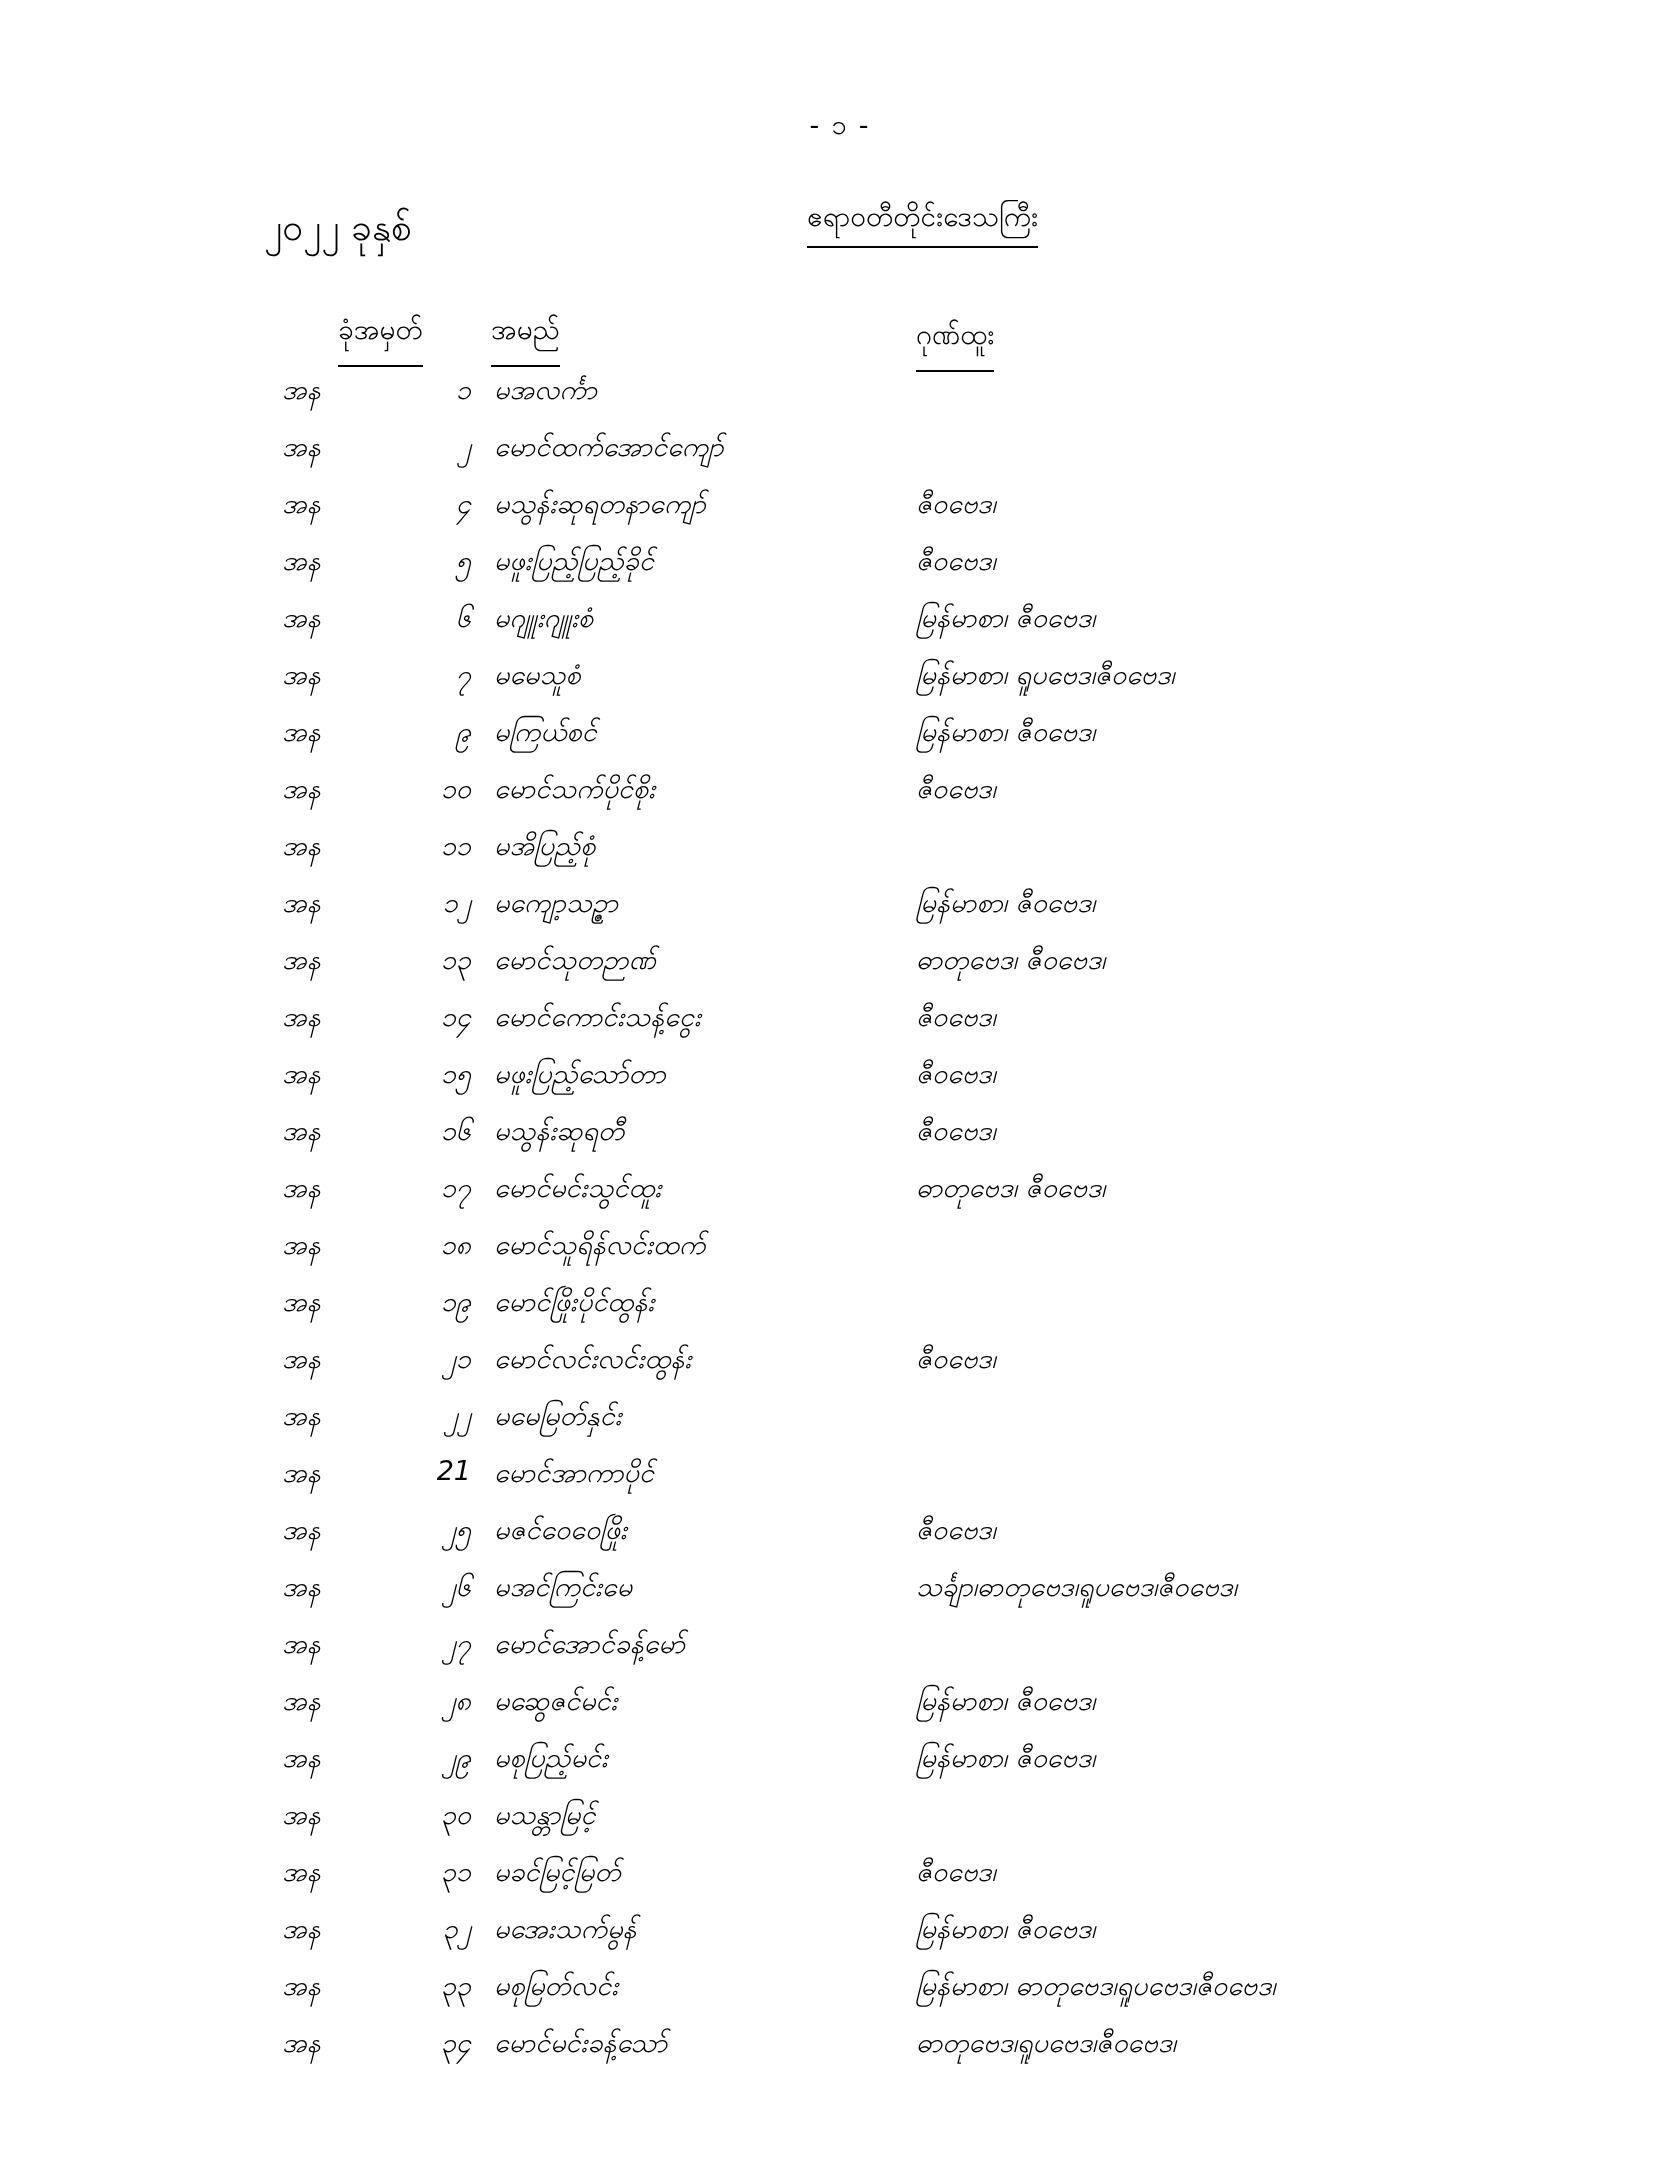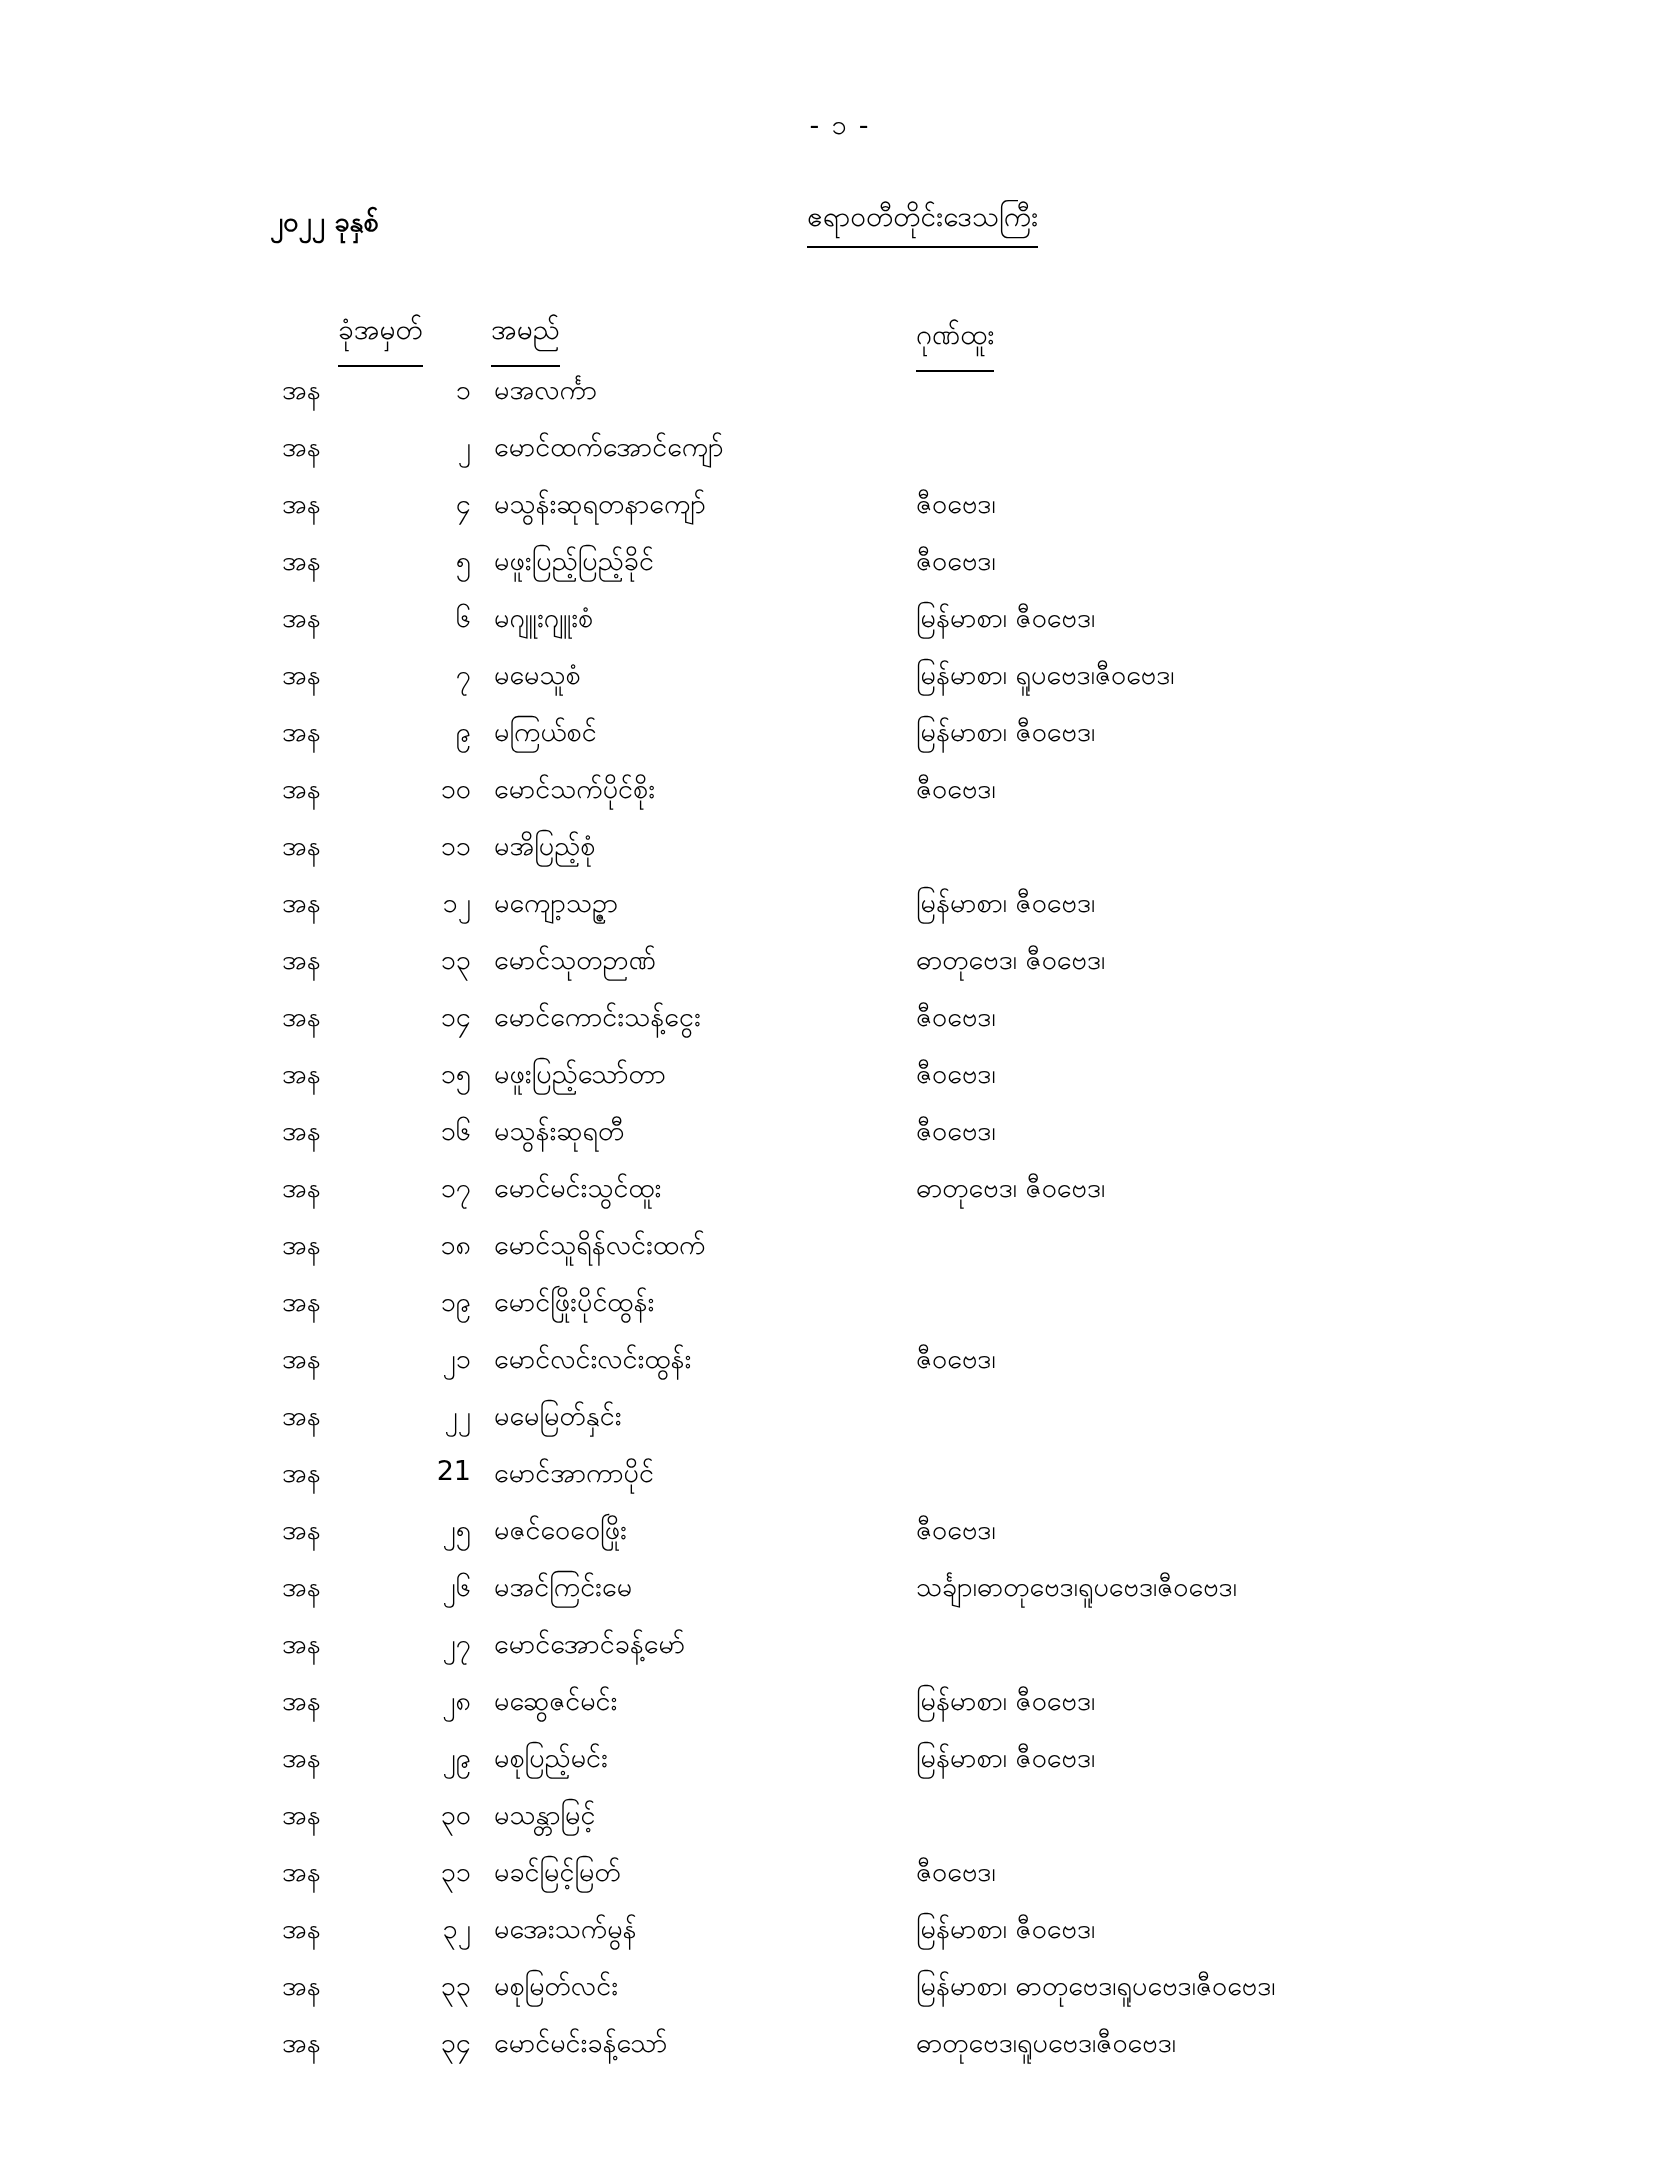--- a/index.html
+++ b/index.html
@@ -21,24 +21,23 @@
     top: 107px;
     left: 0;
     width: 1680px;
     text-align: center;
     font-size: 27px;
     letter-spacing: 1.8px;
   }
   .year {
     position: absolute;
     top: 204px;
-    left: 270px;
-    font-size: 27px;
-    white-space: nowrap;
-    font-weight: bold;
+    left: 264px;
+    font-size: 37px;
+    white-space: nowrap;
   }
   .title-line1 {
     position: absolute;
     top: 198px;
     left: 807px;
     font-size: 28px;
     border-bottom: 2.7px solid #000;
     padding-bottom: 6px;
     white-space: nowrap;
   }
@@ -60,20 +59,21 @@
   }
   .colhead.roll { top: 311px; left: 338px; }
   .colhead.name { top: 311px; left: 491px; }
   .colhead.dist { top: 316px; left: 916px; }
 
   .rows {
     position: absolute;
     top: 365px;
     left: 0;
     width: 1328px;
+    font-style: italic;
   }
   .row {
     position: relative;
     height: 57px;
     font-size: 27px;
     white-space: nowrap;
   }
   .cell { position: absolute; top: 7.3px; }
   .cell.prefix { left: 282px; }
   .cell.num { left: 371px; width: 100px; text-align: right; }

